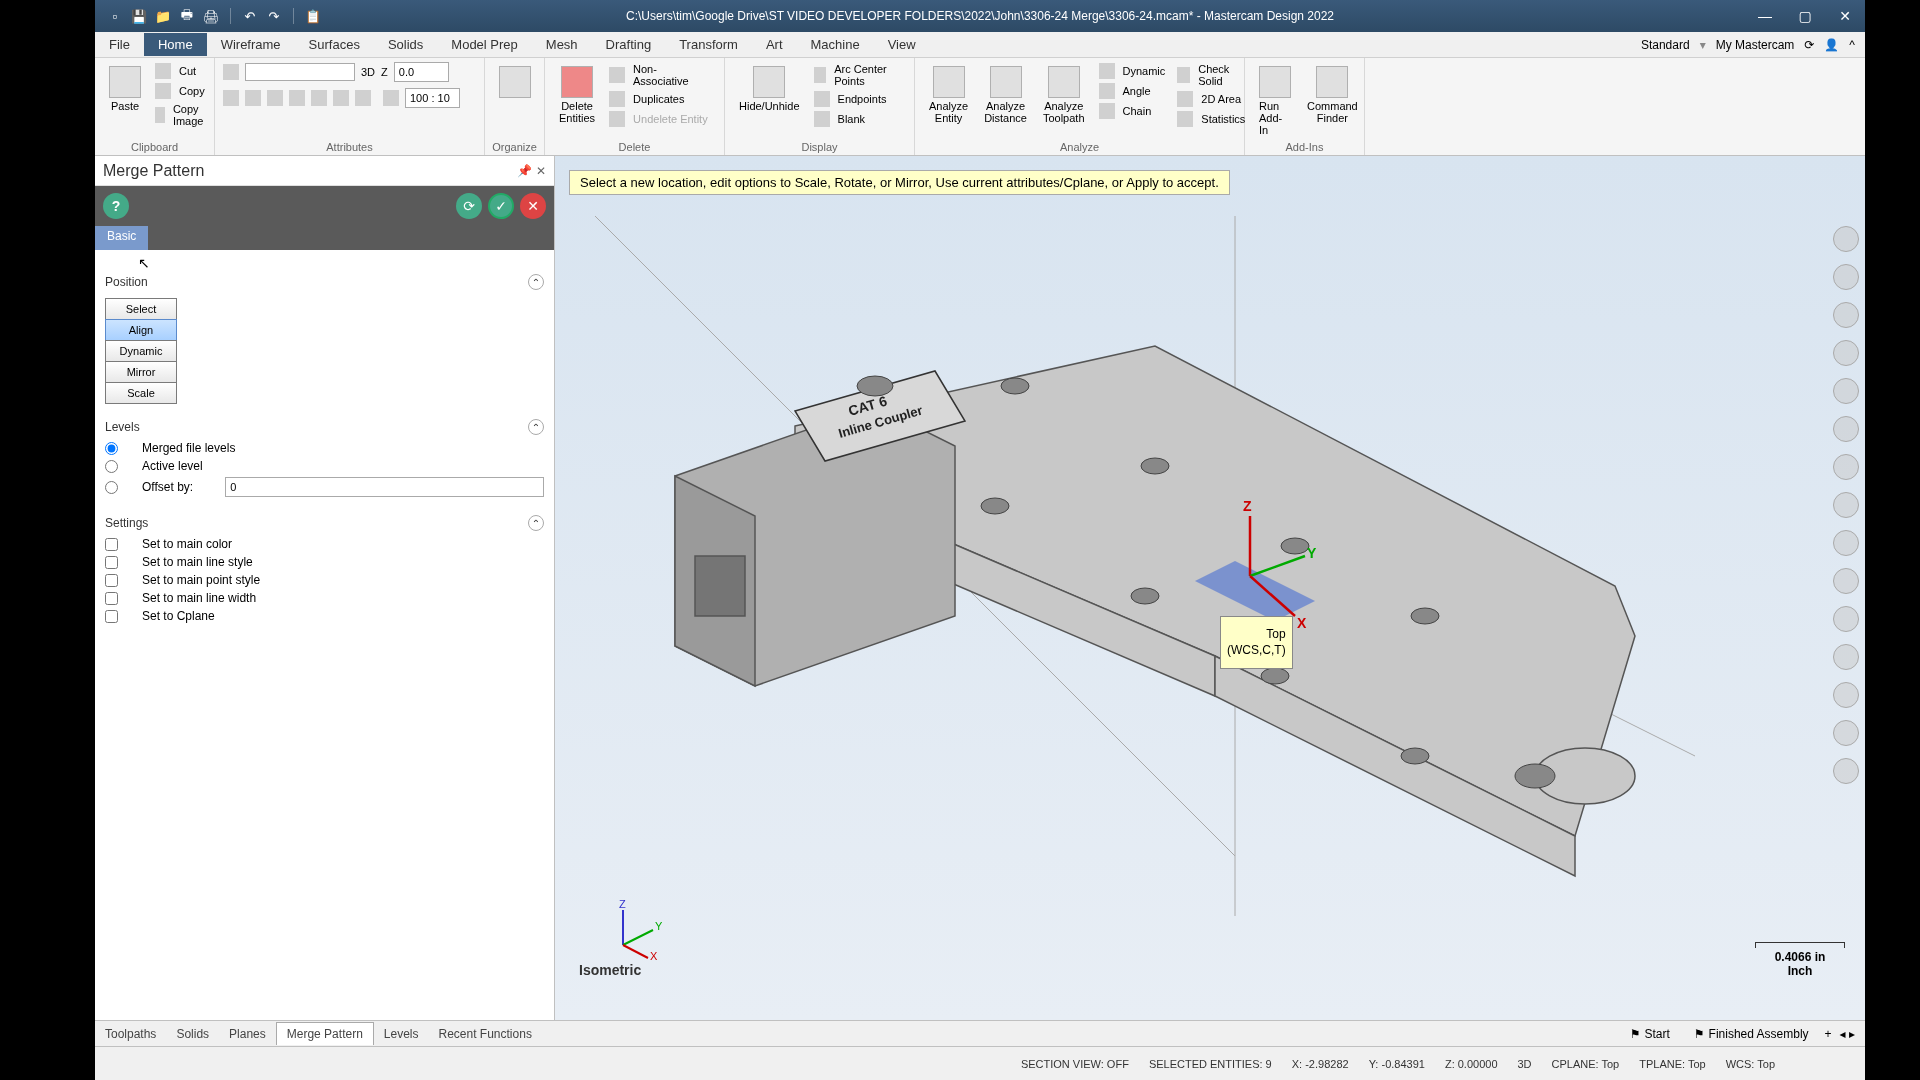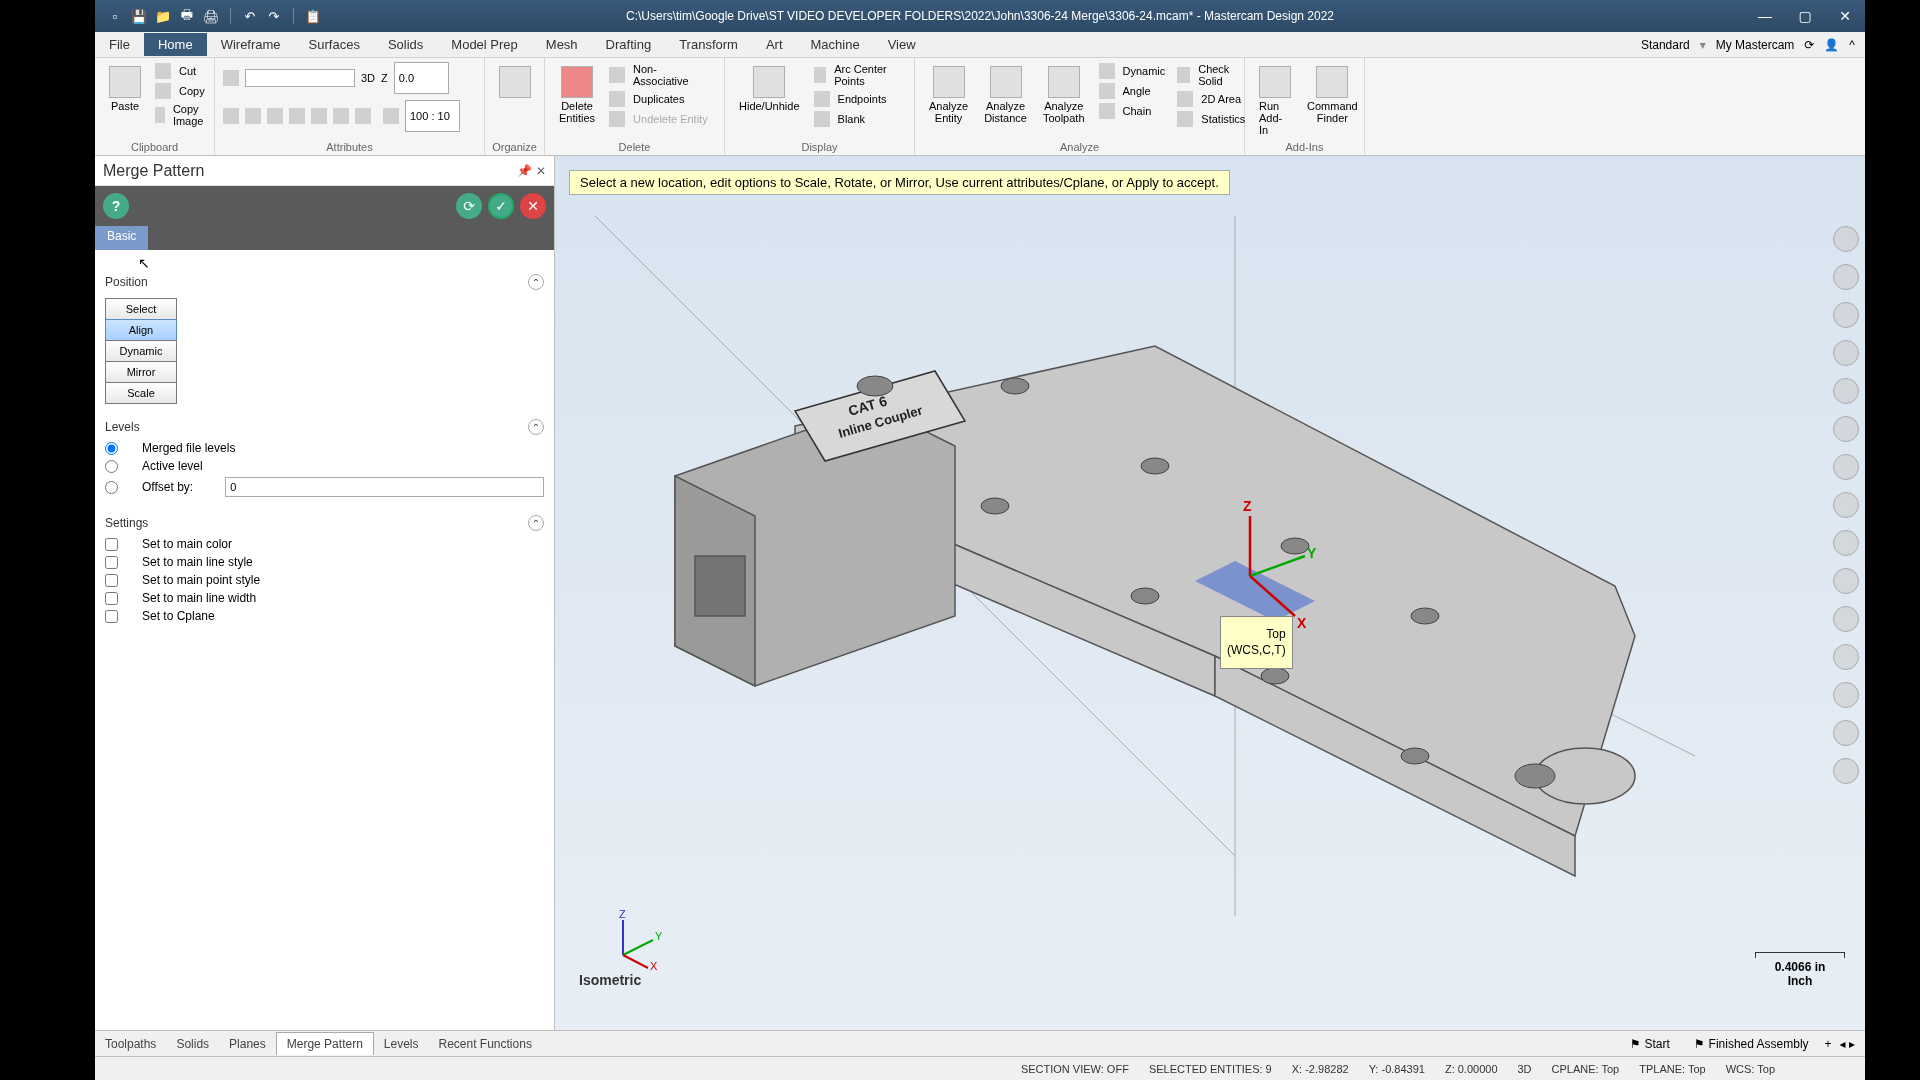--- a/index.html
+++ b/index.html
@@ -18,21 +18,21 @@
 .menu-right { position: absolute; right: 10px; display: flex; align-items: center; gap: 10px; font-size: 12px; }
 .ribbon { height: 98px; background: #f5f5f5; border-bottom: 1px solid #c0c0c0; display: flex; }
 .ribbon-group { border-right: 1px solid #d8d8d8; padding: 4px 8px; display: flex; flex-direction: column; position: relative; }
 .ribbon-group-label { position: absolute; bottom: 2px; left: 0; right: 0; text-align: center; font-size: 11px; color: #666; }
 .ribbon-content { flex: 1; display: flex; align-items: flex-start; gap: 4px; }
 .ribbon-big-btn { display: flex; flex-direction: column; align-items: center; padding: 4px 6px; font-size: 11px; }
 .ribbon-big-icon { width: 32px; height: 32px; background: #e0e0e0; border: 1px solid #b0b0b0; margin-bottom: 2px; }
 .ribbon-small-row { display: flex; flex-direction: column; gap: 2px; }
 .ribbon-small-item { display: flex; align-items: center; gap: 8px; font-size: 11px; padding: 1px 4px; }
 .ribbon-small-icon { width: 16px; height: 16px; background: #d0d0d0; }
-.ribbon-input { width: 55px; height: 32px; border: 1px solid #aaa; font-size: 11px; padding: 0 4px; }
+.ribbon-input { width: 55px; height: 20px; border: 1px solid #aaa; font-size: 11px; padding: 0 4px; }
 .main-area { flex: 1; display: flex; overflow: hidden; }
 .side-panel { width: 460px; background: #fff; border-right: 1px solid #c0c0c0; display: flex; flex-direction: column; }
 .panel-header { height: 30px; display: flex; align-items: center; justify-content: space-between; padding: 0 8px; border-bottom: 1px solid #e0e0e0; }
 .panel-title { font-size: 16px; color: #333; }
 .panel-close { display: flex; gap: 4px; font-size: 12px; color: #666; }
 .panel-toolbar { height: 40px; background: #5a5a5a; display: flex; align-items: center; justify-content: space-between; padding: 0 8px; }
 .help-btn { width: 26px; height: 26px; background: #4a8; border-radius: 50%; display: flex; align-items: center; justify-content: center; color: #fff; font-weight: bold; font-size: 14px; }
 .action-btns { display: flex; gap: 6px; }
 .action-btn { width: 26px; height: 26px; border-radius: 50%; display: flex; align-items: center; justify-content: center; font-size: 14px; color: #fff; }
 .action-btn.apply { background: #4a8; }
@@ -55,21 +55,21 @@
 .scale-indicator { position: absolute; bottom: 42px; right: 20px; text-align: center; font-size: 12px; }
 .scale-bar { width: 90px; border-top: 1px solid #333; border-left: 1px solid #333; border-right: 1px solid #333; height: 6px; margin-bottom: 2px; }
 .wcs-label { position: absolute; top: 460px; left: 665px; background: #ffffc8; border: 1px solid #888; padding: 10px 6px; font-size: 12px; line-height: 1.3; text-align: right; }
 .right-toolbar { position: absolute; right: 6px; top: 70px; display: flex; flex-direction: column; gap: 12px; }
 .rt-btn { width: 26px; height: 26px; border-radius: 50%; background: rgba(200,200,200,0.5); border: 1px solid #aaa; }
 .bottom-tabs { height: 26px; background: #f0f0f0; border-top: 1px solid #c0c0c0; display: flex; align-items: center; font-size: 12px; }
 .bottom-tab { padding: 4px 10px; cursor: pointer; color: #444; }
 .bottom-tab.active { background: #fff; border: 1px solid #aaa; border-bottom: none; }
 .bottom-tabs-right { margin-left: auto; display: flex; align-items: center; gap: 8px; padding-right: 10px; }
 .start-flag { display: flex; align-items: center; gap: 4px; padding: 2px 8px; }
-.status-bar { height: 24px; background: #f0f0f0; border-top: 1px solid #c0c0c0; display: flex; align-items: center; font-size: 11px; color: #333; padding: 0 10px; gap: 20px; }
+.status-bar { height: 34px; background: #f0f0f0; border-top: 1px solid #c0c0c0; display: flex; align-items: center; font-size: 11px; color: #333; padding: 0 10px; gap: 20px; }
 .status-bar .spacer { flex: 1; }
 .model-svg { position: absolute; top: 60px; left: 40px; width: 1100px; height: 700px; }
 .axis-label { font-size: 14px; font-weight: bold; }
 .cursor-pos { position: absolute; top: 255px; left: 43px; font-size: 14px; }
 </style>
 </head>
 <body>
 
 <div class="app-window">
   <div class="title-bar">

